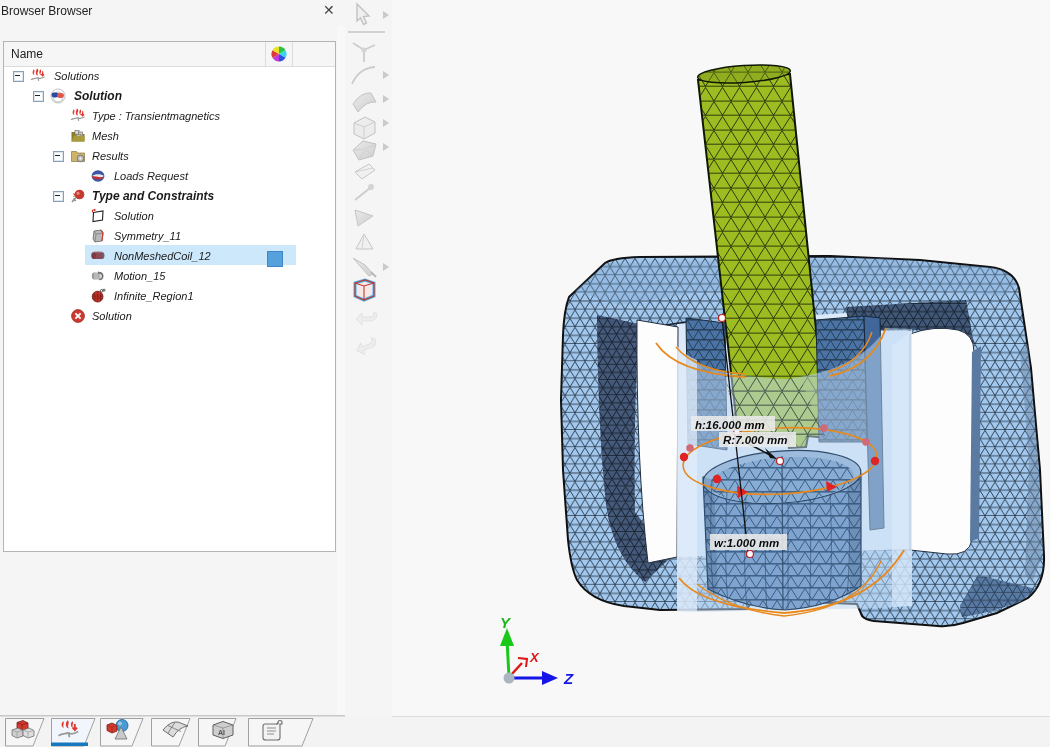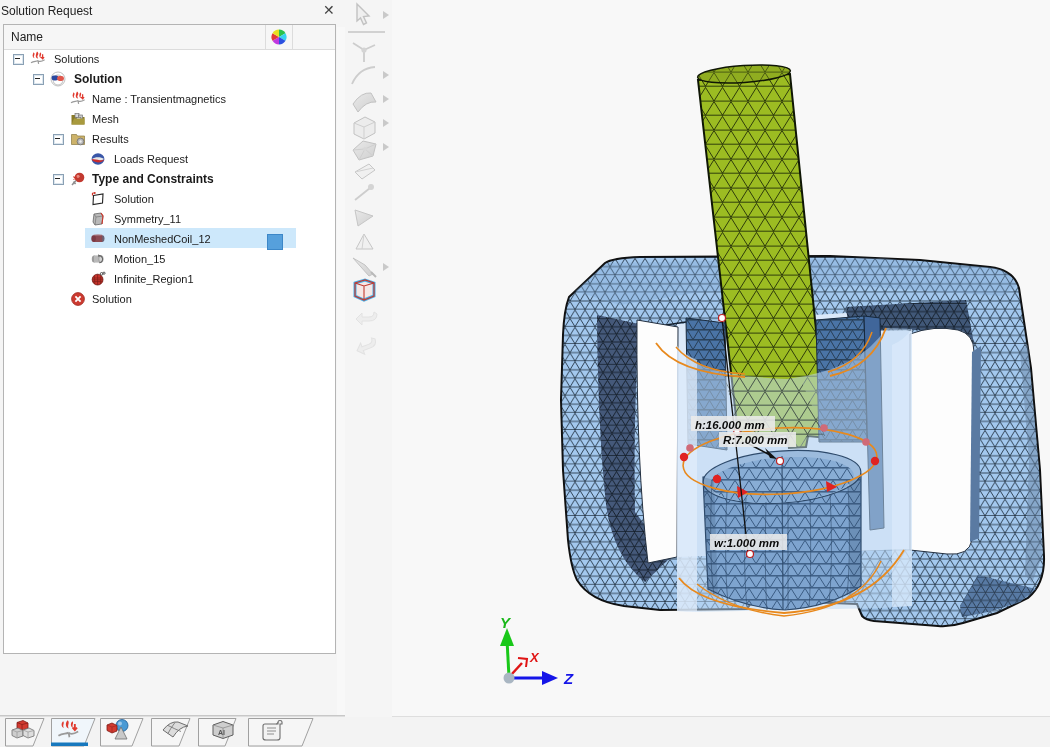--- a/index.html
+++ b/index.html
@@ -2,28 +2,28 @@
 <html><head>
 <meta charset="utf-8">
 <style>
 html,body{margin:0;padding:0;width:1050px;height:747px;overflow:hidden;
   font-family:"Liberation Sans",sans-serif;background:#f5f5f5;}
 #stage{position:relative;width:1050px;height:747px;}
 
 #title{position:absolute;left:0;top:0;width:345px;height:27px;background:#f5f5f5;}
 #title .t{position:absolute;left:1px;top:4px;font-size:12px;color:#222;}
 #title .x{position:absolute;left:323px;top:2px;font-size:14px;color:#444;}
-#panel{position:absolute;left:3px;top:24px;width:333px;height:630px;background:#fff;
+#panel{position:absolute;left:3px;top:41px;width:333px;height:511px;background:#fff;
   border:1px solid #b4b4b4;box-sizing:border-box;padding-left:31px;}
 #phead{position:absolute;left:0;top:0;width:331px;height:24px;background:#f6f6f6;
   border-bottom:1px solid #dcdcdc;}
 #phead .nm{position:absolute;left:7px;top:5px;font-size:12px;color:#222;}
 #phead .c1{position:absolute;left:261px;top:0;width:1px;height:24px;background:#dcdcdc;}
 #phead .c2{position:absolute;left:288px;top:0;width:1px;height:24px;background:#dcdcdc;}
-#tree{position:absolute;left:0;top:25px;width:331px;height:660px;font-size:11px;color:#1a1a1a;}
+#tree{position:absolute;left:0;top:25px;width:331px;height:660px;font-size:11px;color:#1a1a1a;font-style:italic;}
 .row{position:absolute;height:20px;line-height:20px;white-space:nowrap;}
 .row b{font-weight:bold;font-size:12px;}
 .hl{position:absolute;left:81px;top:178px;width:211px;height:20px;background:#cde8fb;}
 .sw{position:absolute;left:263px;top:184px;width:14px;height:14px;background:#56a0dc;border:1px solid #3c87c8;}
 .eb{position:absolute;width:9px;height:9px;background:#fff;border:1px solid #8aa0b4;
   box-shadow:0 0 0 1px #dce6ee inset;}
 .eb i{position:absolute;left:1px;top:3px;width:5px;height:1px;background:#222;display:block;}
 .ic{position:absolute;width:16px;height:16px;}
 #botline{position:absolute;left:0px;top:715px;width:345px;height:1px;background:#c8c8c8;}
 #topline2{position:absolute;left:0;top:716px;width:1050px;height:1px;background:#dedede;}
@@ -194,21 +194,21 @@
       <path d="M558,678 L542,671 L542,685 Z" fill="#1515e8"></path>
       <text x="564" y="684" font-size="15" font-weight="bold" fill="#1515e8">Z</text>
       <line x1="511" y1="675" x2="522" y2="663" stroke="#e01515" stroke-width="2.5"></line>
       <path d="M518,658 L527,659 L526,667" fill="none" stroke="#e01515" stroke-width="2"></path>
       <text x="530" y="662" font-size="13" font-weight="bold" fill="#e01515">X</text>
       <circle cx="509" cy="678" r="5.5" fill="#a9b6c2"></circle>
     </g>
   </svg>
   </div>
   <div id="title">
-      <span class="t">Solution Request</span>
+      <span class="t">Browser Browser</span>
       <span class="x">✕</span>
     </div>
   <div id="panel">
     <div id="phead">
         <span class="nm">Name</span>
         <div class="c1"></div>
         <div class="c2"></div>
       <svg class="ic" style="left:267px;top:4px" viewBox="0 0 16 16">
         <path d="M8 8 L8 0.5 A7.5 7.5 0 0 1 14.5 4.2Z" fill="#2bc24b"></path>
         <path d="M8 8 L14.5 4.2 A7.5 7.5 0 0 1 14.5 11.8Z" fill="#38d4f0"></path>
@@ -234,21 +234,21 @@
           <i></i>
         </div>
       <svg class="ic" style="left:46px;top:21px" viewBox="0 0 16 16">
           <use href="#i-magnet"></use>
         </svg>
       <div class="row" style="left:70px;top:19px"><b>Solution</b></div>
 
       <svg class="ic" style="left:66px;top:41px" viewBox="0 0 16 16">
           <use href="#i-flame"></use>
         </svg>
-      <div class="row" style="left:88px;top:39px">Name : Transientmagnetics</div>
+      <div class="row" style="left:88px;top:39px">Type : Transientmagnetics</div>
 
       <svg class="ic" style="left:66px;top:61px" viewBox="0 0 16 16">
           <use href="#i-mesh"></use>
         </svg>
       <div class="row" style="left:88px;top:59px">Mesh</div>
 
       <div class="eb" style="left:49px;top:84px">
           <i></i>
         </div>
       <svg class="ic" style="left:66px;top:81px" viewBox="0 0 16 16">

